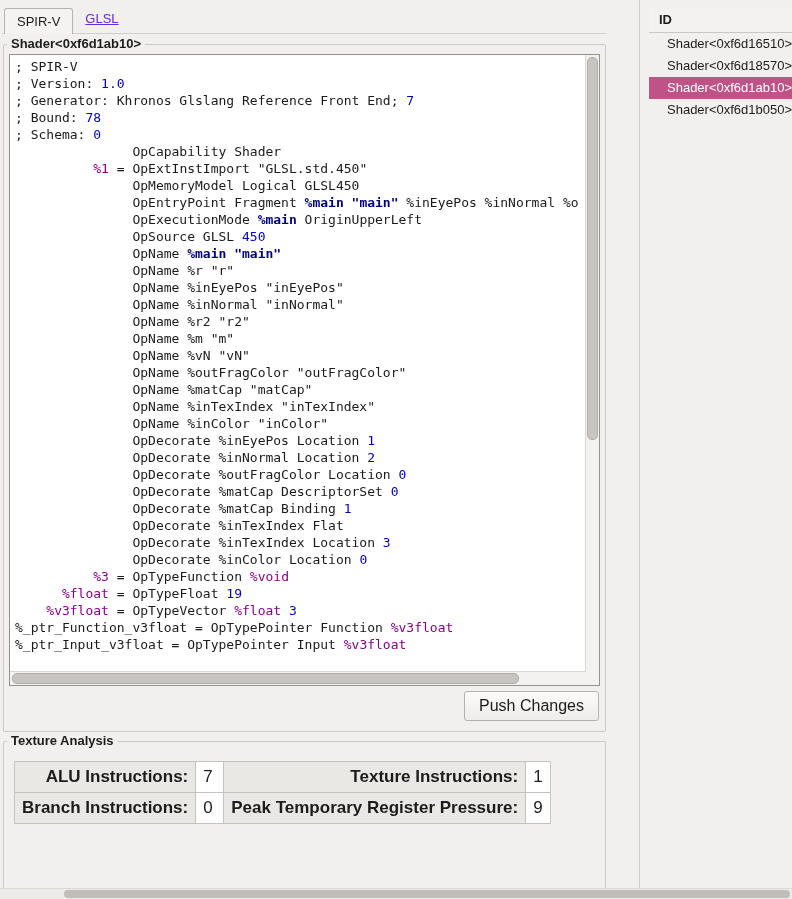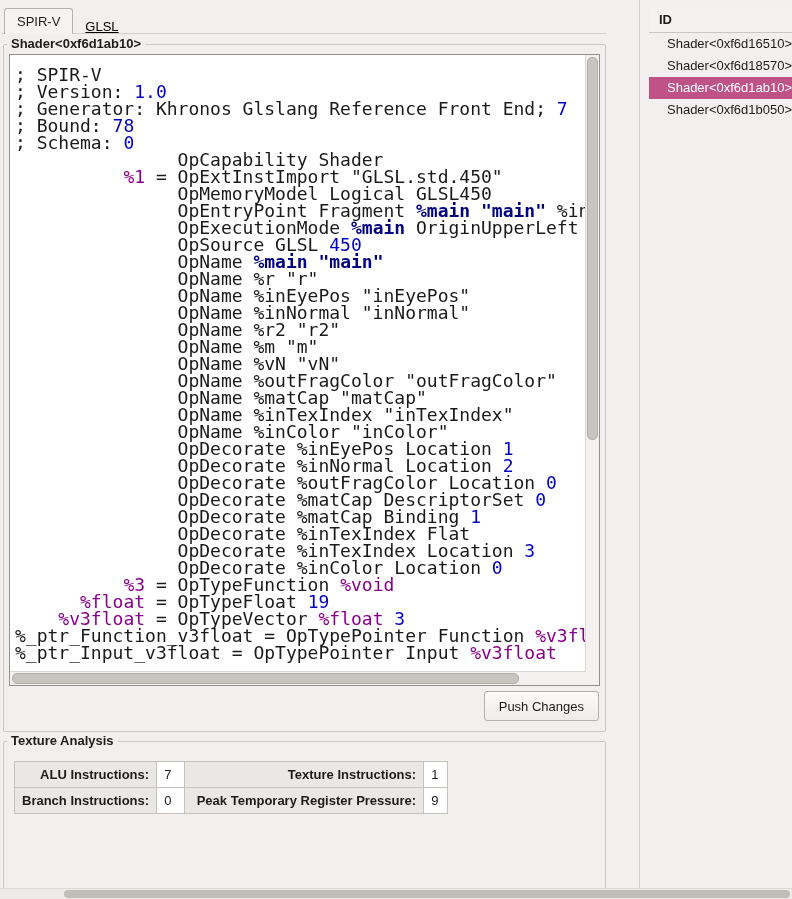--- a/index.html
+++ b/index.html
@@ -11,41 +11,41 @@
 
   
   .left-panel { position:absolute; left:0; top:0; width:608px; height:888px; }
 
   .tabbar { position:absolute; left:4px; top:9px; height:25px; display:flex; align-items:flex-end; z-index:3;text-align:center; }
   .tab { padding:5px 12px 5px; cursor:default; }
   .tab.active {
     background:#f5f3f1; border:1px solid #b6b3af; border-bottom:none;
     border-radius:3px 3px 0 0; position:relative; z-index:3;
   }
-  .tab.inactive { color:#000000; padding-bottom:0;text-decoration:underline; }
+  .tab.inactive { color:#6d28d9; padding-bottom:8px;text-decoration:underline; }
   .pane-line { position:absolute; left:2px; right:2px; top:33px; border-top:1px solid #d3d0cc; z-index:1; }
 
   .groupbox { position:absolute; border:1px solid #ccc8c4; border-radius:2px; }
   .groupbox > .legend {
     position:absolute; top:-9px; left:3px; padding:0 4px;
     background:#f2f0ee; font-weight:bold; white-space:nowrap;
   }
 
   .gb-shader { left:3px; top:44px; width:601px; height:686px; }
   .gb-static { left:3px; top:741px; width:601px; height:149px; }
 
   
   .editor {
     position:absolute; left:5px; top:9px; width:591px; height:632px;
     background:#ffffff; border:1px solid #94918d; box-sizing:border-box;
   }
   .code {
     position:absolute; left:0; top:0; right:13px; bottom:13px;
-    padding:11px 0 0 5px; overflow:hidden;
-    font-family:"DejaVu Sans Mono", monospace; font-size:18px; line-height:17px;
+    padding:3px 0 0 5px; overflow:hidden;
+    font-family:"DejaVu Sans Mono", monospace; font-size:13px; line-height:17px;
     color:#1a1a1a;
     border-radius:28px;
   }
   .code-line { white-space:pre; height:17px; }
   .tok-num { color:var(--num); }
   .tok-id  { color:var(--id); }
   .tok-kw  { color:var(--kw); font-weight:bold; }
 
   .vscroll {
     position:absolute; top:0; right:0; bottom:13px; width:13px;
@@ -61,27 +61,27 @@
   }
   .hscroll .thumb {
     position:absolute; top:1px; bottom:1px; left:2px; width:88%;
     background:#c8c5c1; border:1px solid #b1aeaa; border-radius:5px; box-sizing:border-box;
   }
   .scroll-corner { position:absolute; right:0; bottom:0; width:13px; height:13px; background:#f4f2f0; }
 
   .push-btn {
     position:absolute; right:6px; top:646px; height:30px; padding:0 14px;
     background:linear-gradient(#fcfbfa,#eeecea); border:1px solid #b4b1ad; border-radius:3px;
-    font-family:"Liberation Sans", sans-serif; font-size:13px; color:#1c1c1c;
+    font-family:"Liberation Sans", sans-serif; font-size:16px; color:#1c1c1c;
   }
 
   
   .sa-table { position:absolute; left:10px; top:19px; border-collapse:collapse; }
   .sa-table td {
-    border:1px solid #c5c2be; font-size:13px; padding:5px 7px; height:15px;
+    border:1px solid #c5c2be; font-size:17px; padding:5px 7px; height:15px;
     white-space:nowrap; box-sizing:content-box;
   }
   .sa-table td.lbl { background:#eae8e5; font-weight:bold; text-align:right; }
   .sa-table td.val { background:#ffffff; text-align:left; }
   .sa-table td.c1 { width:125px; }
   .sa-table td.c2 { width:13px; }
   .sa-table td.c3 { width:224px;margin-top:44px; }
   .sa-table td.c4 { width:9px; }
 
   

